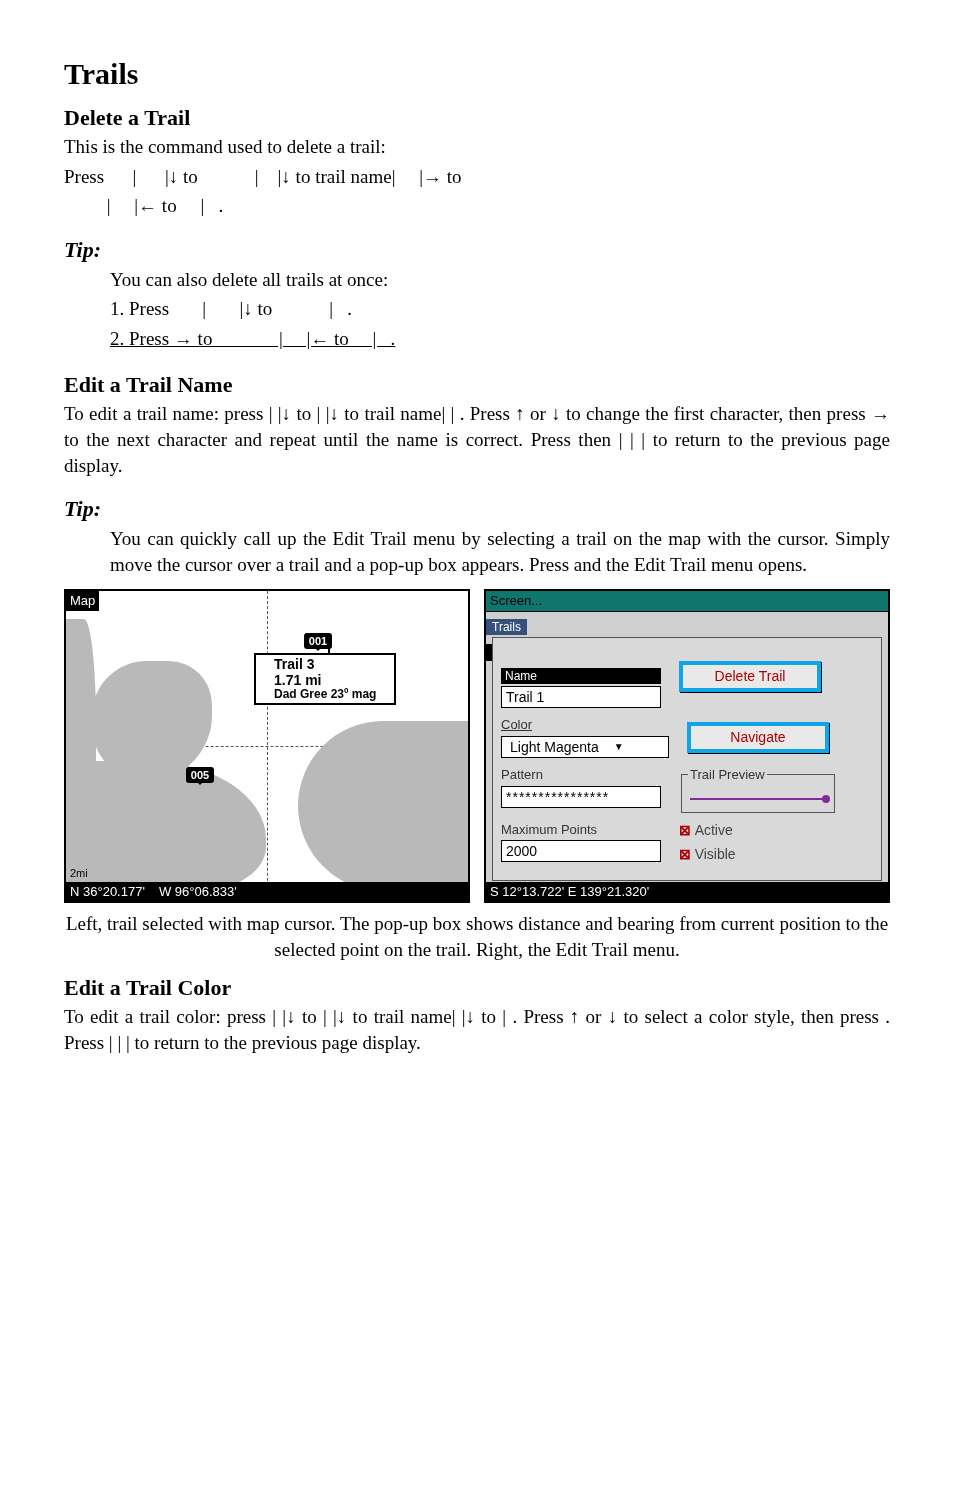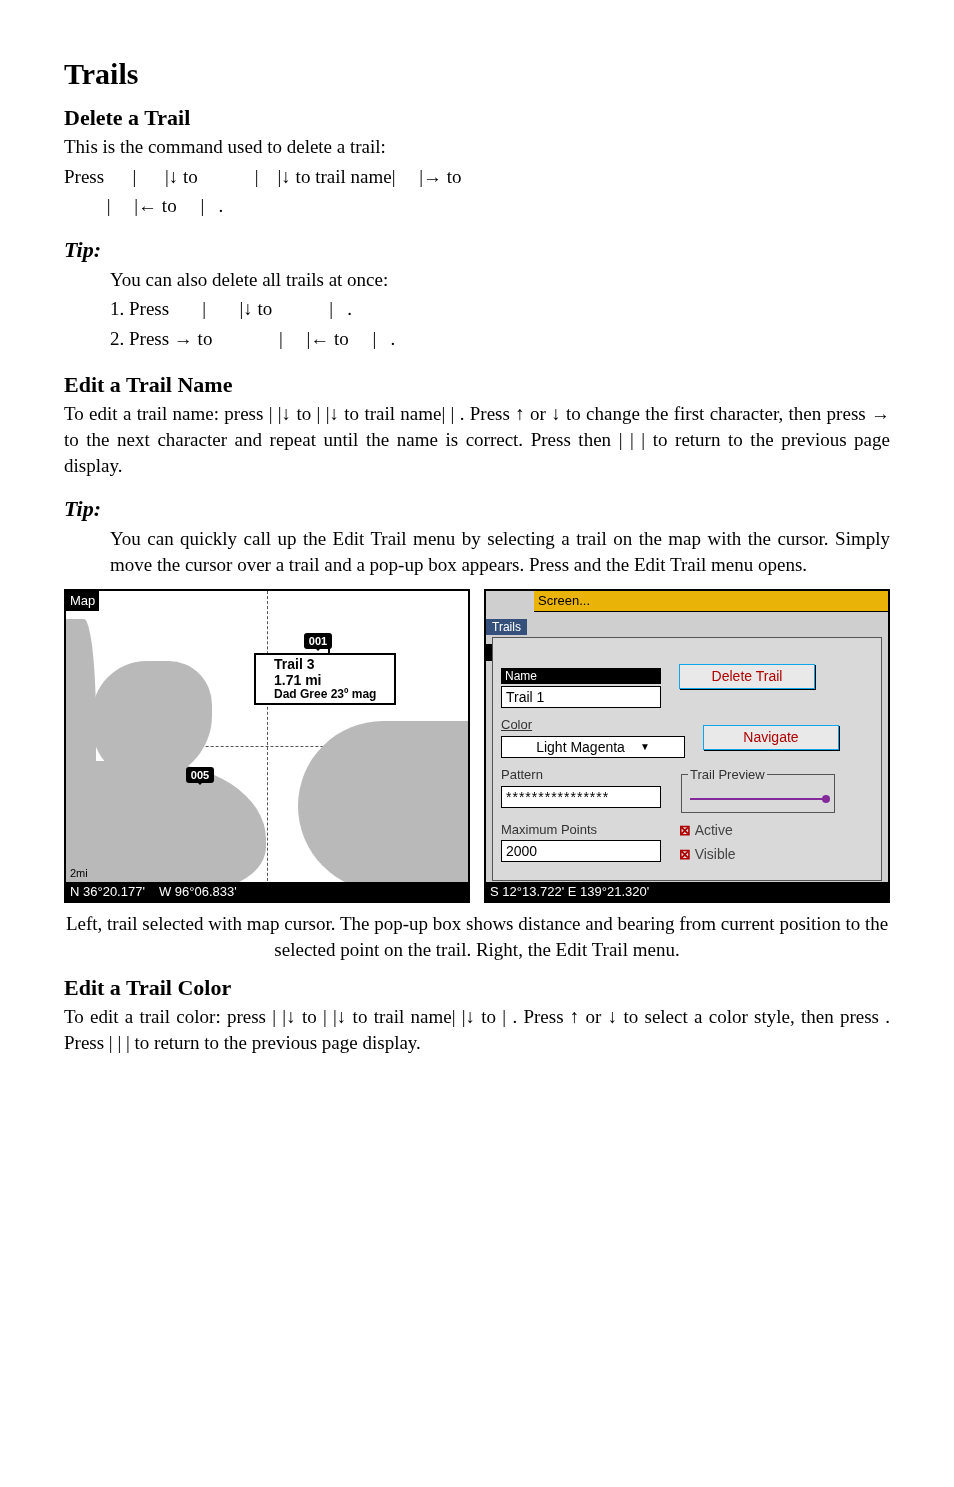--- a/index.html
+++ b/index.html
@@ -137,26 +137,25 @@
   }
   .coordbar span { margin-right: 14px; }
   .scale-label{
     position:absolute;
     left:4px; bottom:20px;
     font-size:11px;
     font-family: Arial, sans-serif;
   }
   
   .menu-top {
-    background: #eab308;
+    background: #0f766e;
     border-bottom: 1px solid #000;
     padding: 1px 4px;
     font-size: 13px;
     font-family: Arial, sans-serif;
-    margin-left: 48px;
   }
   .menu-tab {
     display: inline-block;
     background: #35507a;
     color: #fff;
     font-size: 12px;
     padding: 0 6px;
     font-family: Arial, sans-serif;
   }
   .menu-tab-dark {
@@ -193,21 +192,21 @@
     font-size:14px;
     height:20px;
     line-height:20px;
     display:inline-block;
     width:150px;
     font-family: Arial, sans-serif;
   }
   .menu-button {
     display:inline-block;
     background:#e9e9e9;
-    border:1px solid #0ea5e9;
+    border:4px solid #0ea5e9;
     box-shadow: 1px 1px 0 #000;
     color:#b00000;
     font-size:14px;
     padding:2px 12px;
     text-align:center;
     min-width:110px;
     font-family: Arial, sans-serif;
   }
   .menu-row{
     display:flex;
@@ -254,22 +253,22 @@
     color:#b00000;
     font-weight:bold;
   }
   .select-field{
     border:1px solid #000;
     background:#fff;
     height:20px;
     line-height:20px;
     width:150px;
     display:flex;
-    justify-content:center;
-    padding:0 16px;
+    justify-content:flex-start;
+    padding:0 8px;
     font-size:14px;
     font-family: Arial, sans-serif;
     gap: 15px;
   }
   .select-arrow{
     font-size:10px;
   }
   .coordbar2 {
     position: absolute;
     left:0; right:0; bottom:0;
@@ -289,21 +288,21 @@
 
   <h2>Delete a Trail</h2>
   <p class="para just">This   is   the   command   used   to   delete   a   trail:</p>
   <p class="para" style="white-space:pre;">Press      |      |↓ to            |    |↓ to trail name|     |→ to</p>
   <p class="para" style="white-space:pre;">         |     |← to     |   .</p>
 
   <div class="tip-heading">Tip:</div>
   <div class="indent">
     <p class="para">You can also delete all trails at once:</p>
     <p class="para" style="white-space:pre;">1. Press       |       |↓ to            |   .</p>
-    <p class="para" style="white-space:pre; ">2. Press → to              |     |← to     |   .</p>
+    <p class="para" style="white-space:pre; text-decoration:underline;">2. Press → to              |     |← to     |   .</p>
   </div>
 
   <h2 style="margin-top:18px;">Edit a Trail Name</h2>
   <p class="para just">To edit a trail name: press        |       |↓ to            |     |↓ to trail name|       |   . Press ↑ or ↓  to change the first character, then press → to the next character and repeat until the name is correct. Press   then      |     |     |       to return to the previous page display.</p>
 
   <div class="tip-heading">Tip:</div>
   <div class="indent">
     <p class="para just">You can quickly call up the Edit Trail menu by selecting a trail on the map with the cursor. Simply move the cursor over a trail and a pop-up box appears. Press        and the Edit Trail menu opens.</p>
   </div>
 

